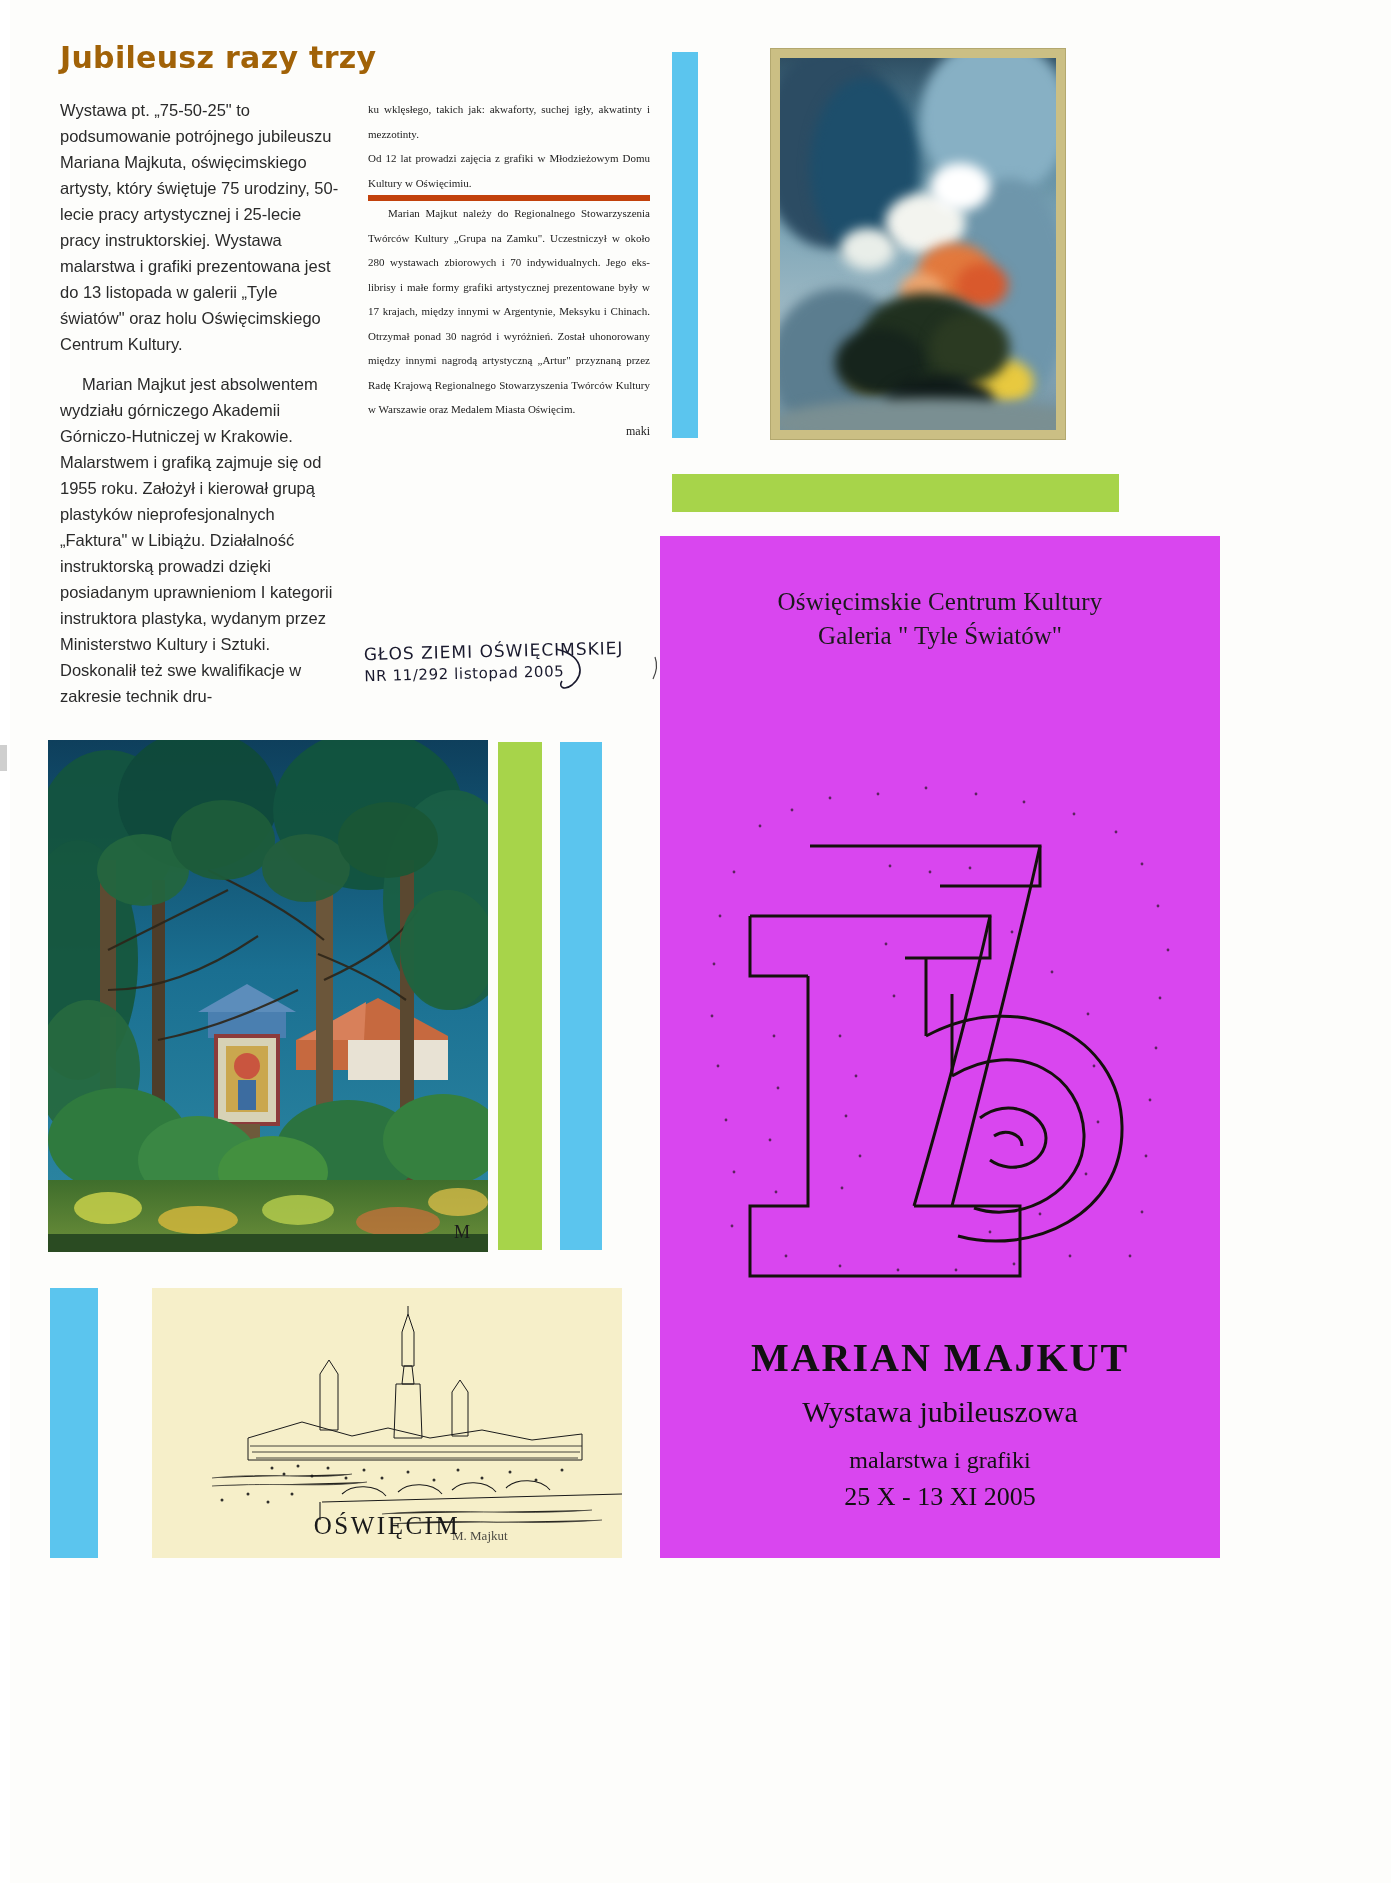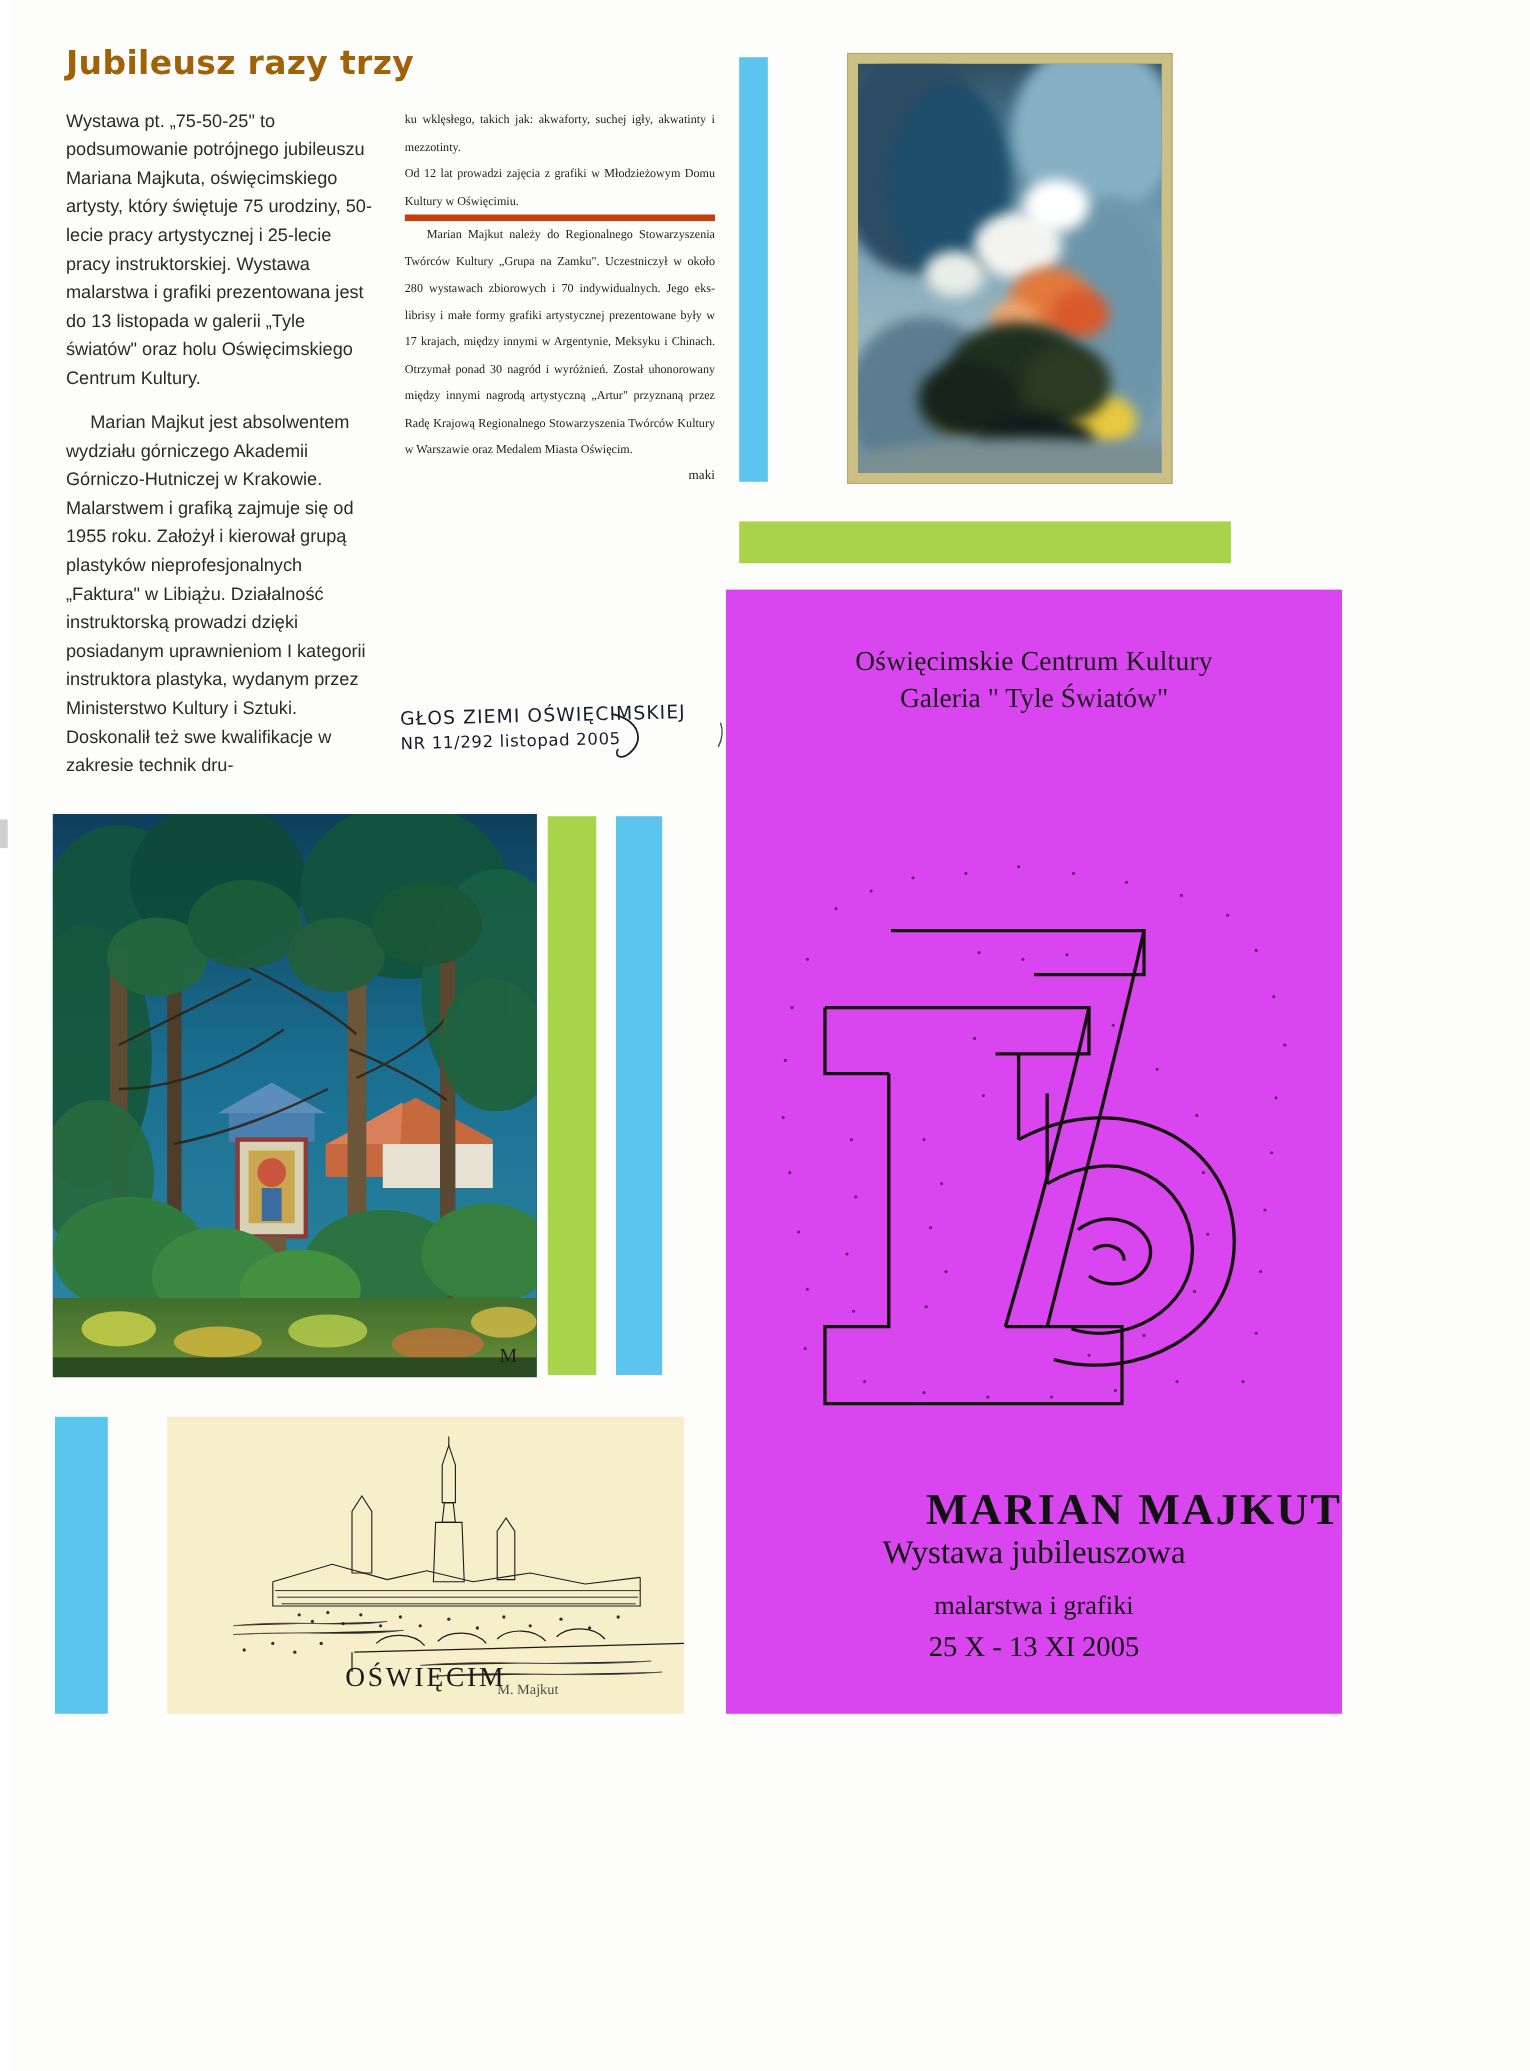--- a/index.html
+++ b/index.html
@@ -207,21 +207,21 @@
     left: 0; right: 0;
     bottom: 46px;
     text-align: center;
     font-family: "Liberation Serif", serif;
     color: #111;
   }
   .lb-name {
     font-size: 40px;
     font-weight: 700;
     letter-spacing: 2px;
-    text-align: right;
+    margin-bottom: 14px;
   }
   .lb-line2 { font-size: 30px; margin-bottom: 18px; }
   .lb-line3 { font-size: 24px; margin-bottom: 8px; }
   .lb-dates { font-size: 26px; }
   .logo75 {
     position: absolute;
     left: 30px;
     top: 200px;
     width: 500px;
     height: 560px;

